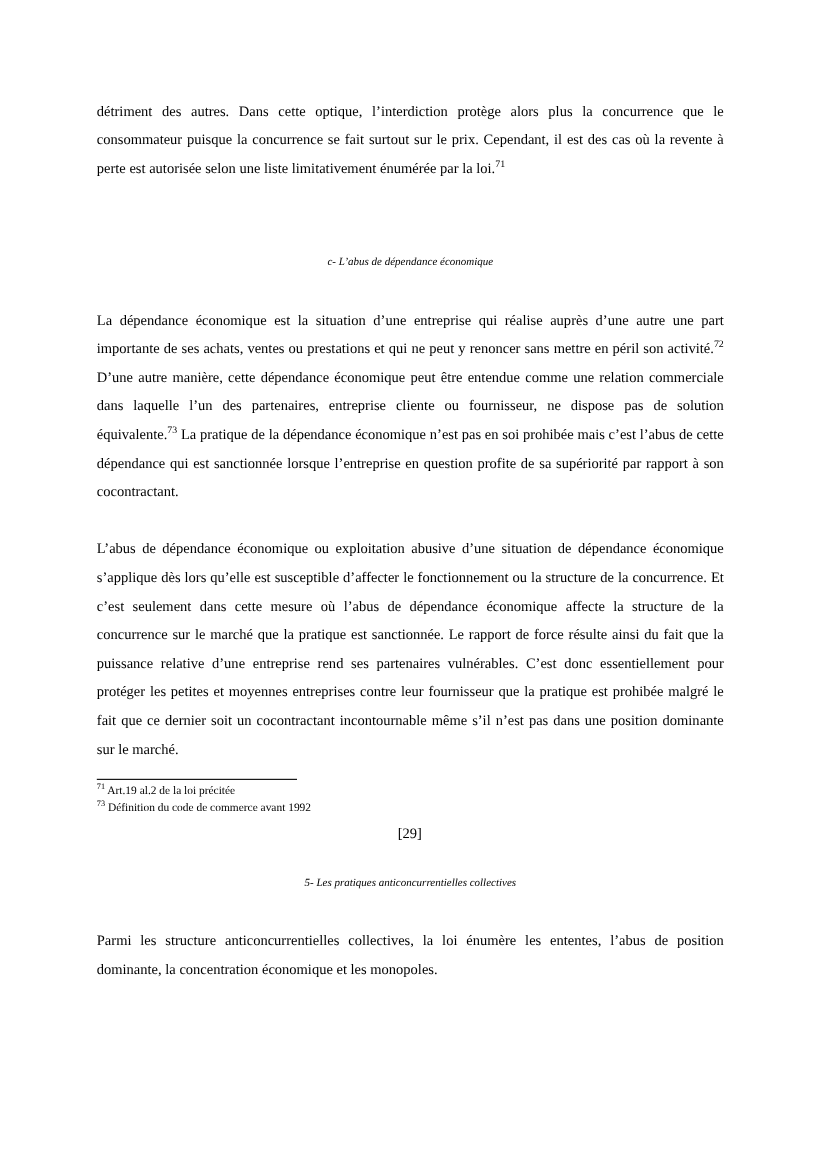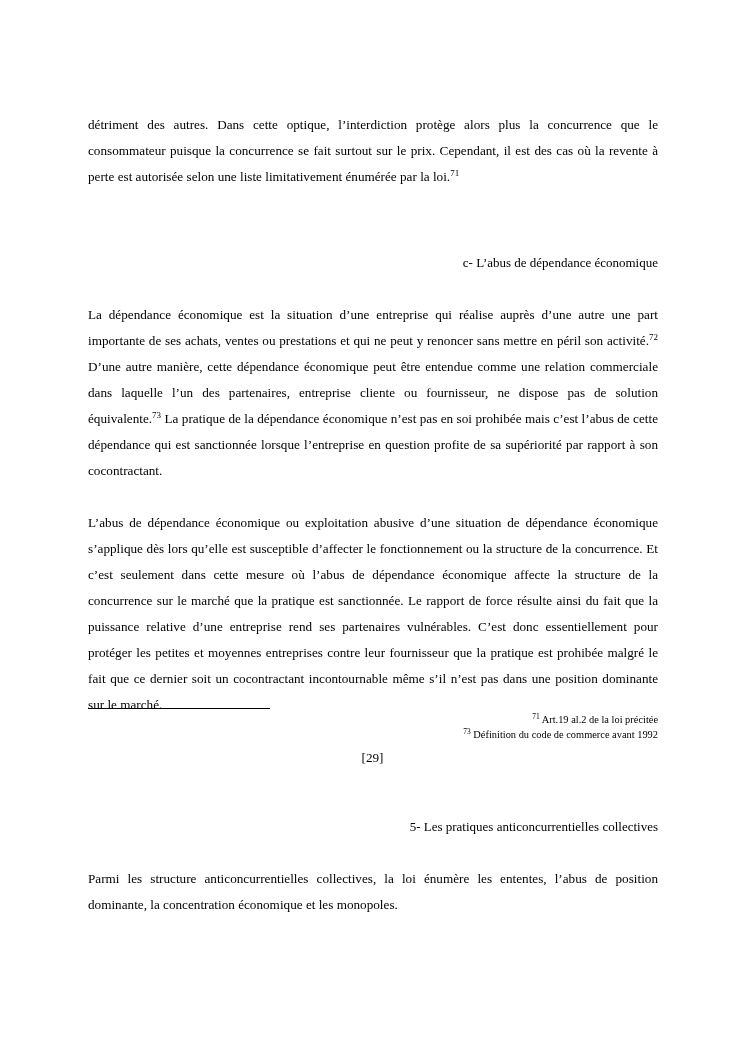--- a/index.html
+++ b/index.html
@@ -11,40 +11,41 @@
     width: 745px;
     height: 1053px;
     font-family: "Liberation Serif", serif;
     color: #000000;
   }
   .page {
     position: relative;
     width: 745px;
     height: 828px;
     box-sizing: border-box;
-    padding: 112px 88px 0 88px;
+    padding: 88px 88px 0 88px;
   }
   .content {
     width: 570px;
   }
   p.body-par {
     font-size: 13.2px;
     line-height: 26px;
     text-align: justify;
     margin: 0 0 0 0;
     text-justify: inter-word;
   }
   .gap-small { height: 26px; }
   .gap-medium { height: 36px; }
   .gap-large { height: 60px; }
   .heading {
-    font-size: 13px;
+    font-size: 10px;
     line-height: 26px;
     margin: 0;
-    text-align: right;
+    text-align: center;
+    font-style: italic;
   }
   sup {
     font-size: 9px;
     vertical-align: super;
     line-height: 0;
   }
   .footnote-area {
     position: absolute;
     left: 88px;
     bottom: 86px;
@@ -53,21 +54,21 @@
   .footnote-rule {
     width: 182px;
     height: 0;
     border-top: 1px solid #000000;
     margin: 0 0 4px 0;
   }
   .footnote {
     font-size: 10.4px;
     line-height: 14.5px;
     margin: 0;
-    text-align: right;
+    text-align: left;
   }
   .footnote sup {
     font-size: 7.5px;
   }
   .page-number {
     position: absolute;
     left: 0;
     right: 0;
     bottom: 62px;
     text-align: center;

